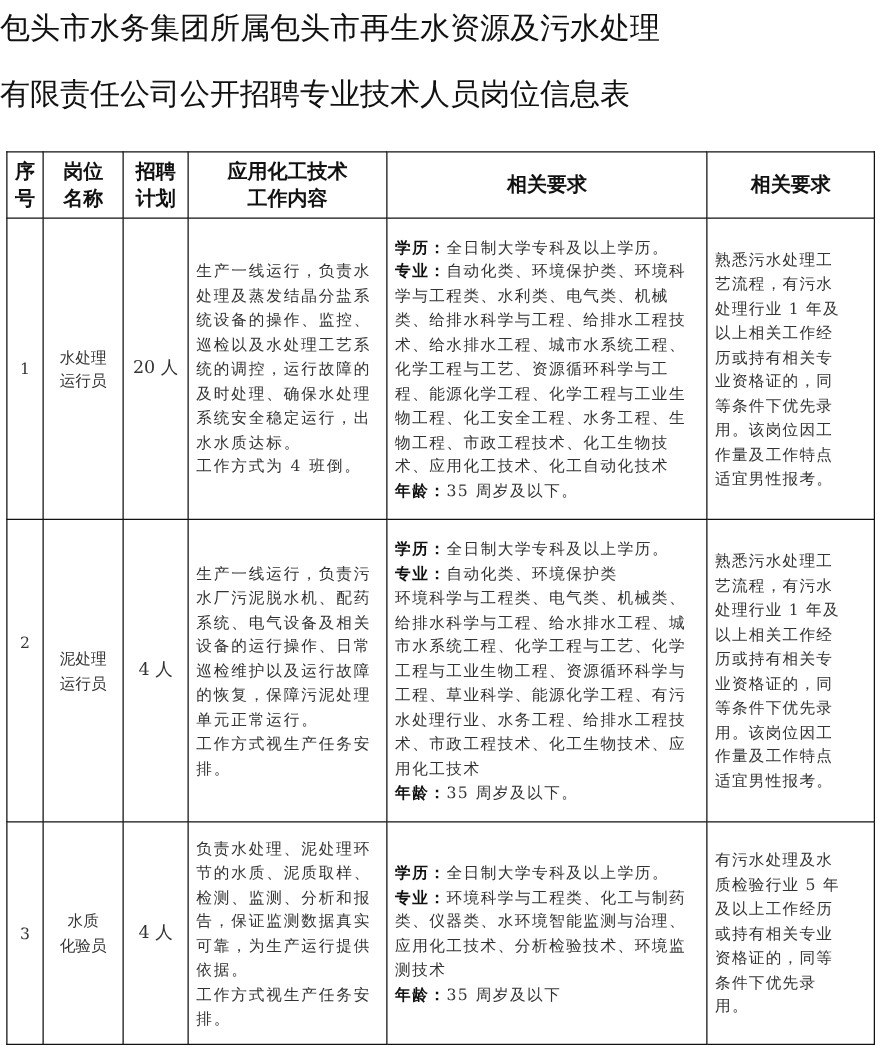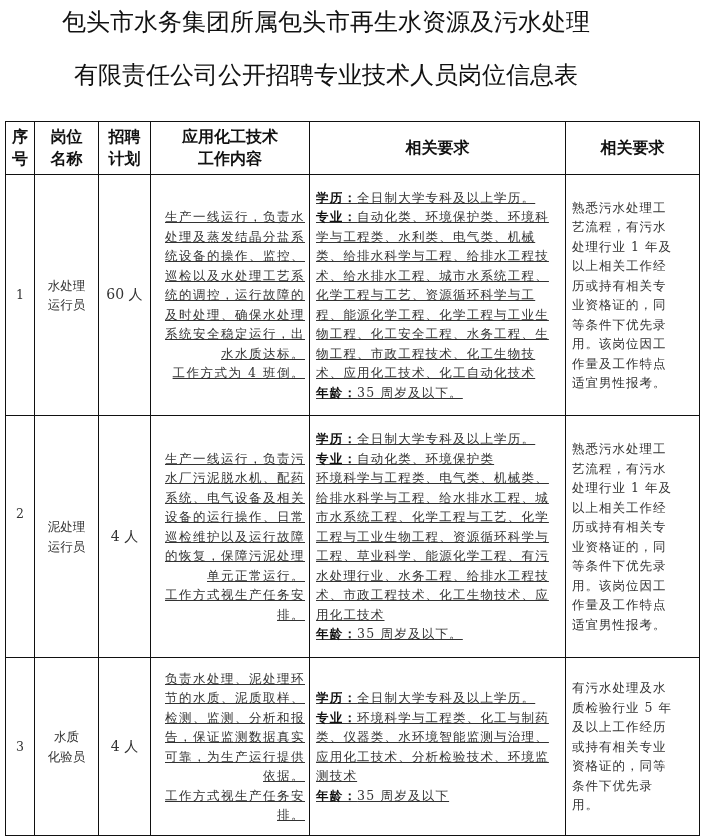--- a/index.html
+++ b/index.html
@@ -1,29 +1,29 @@
 <!DOCTYPE html>
 <html><head>
 <meta charset="utf-8">
 <style>
   html, body { margin:0; padding:0; background:#ffffff; }
   body { width:704px; height:837px; position:relative; overflow:hidden; color:#222; font-family:"DejaVu Serif", serif; }
-  .title { position:absolute; left:0; width:652px; text-align:center; font-family:"DejaVu Sans", sans-serif; font-size:24px; color:#111; letter-spacing:0px; }
+  .title { position:absolute; left:0; width:652px; text-align:left; font-family:"DejaVu Sans", sans-serif; font-size:24px; color:#111; letter-spacing:0px; }
   .t1 { top:6px; }
   .t2 { top:45px;margin-top:14px; }
   table { position:absolute; left:5px; top:121px; border-collapse:collapse; table-layout:fixed; }
   td, th { border:1.5px solid #111; padding:0; vertical-align:middle; }
   th { font-family:"DejaVu Serif", serif; font-weight:bold; font-size:16px; line-height:22px; text-align:center; color:#111; }
   td { font-size:12.5px; line-height:19.5px; color:#333; }
   .c-center { text-align:center; }
-  .cell-pad { padding:0 4px 0 6px;text-decoration:underline; }
+  .cell-pad { padding:0 4px 0 6px; }
   .para { display:block; }
   .b { font-weight:bold; color:#111; }
   .req { padding:0 22px 0 6px; letter-spacing:1px; }
-  .dut { letter-spacing:1.5px;text-align:right; }
+  .dut { letter-spacing:1.5px; }
   .qual { letter-spacing:1.2px; }
 </style>
 </head>
 <body>
 
 <div class="title t1">包头市水务集团所属包头市再生水资源及污水处理</div>
 <div class="title t2">有限责任公司公开招聘专业技术人员岗位信息表</div>
 
 <table>
   <colgroup>
@@ -57,21 +57,21 @@
     </tr>
   </thead>
   <tbody>
 
     <tr style="height:241px">
       <td class="c-center">1</td>
       <td class="c-center">
         <span class="para">水处理</span>
         <span class="para">运行员</span>
       </td>
-      <td class="c-center" style="font-size:14px">60 人</td>
+      <td class="c-center" style="font-size:14px">20 人</td>
       <td class="cell-pad dut">
         <span class="para">生产一线运行，负责水处理及蒸发结晶分盐系统设备的操作、监控、巡检以及水处理工艺系统的调控，运行故障的及时处理、确保水处理系统安全稳定运行，出水水质达标。</span>
         <span class="para">工作方式为 4 班倒。</span>
       </td>
       <td class="cell-pad qual" style="padding-top:0">
         <span class="para"><span class="b">学历：</span><span>全日制大学专科及以上学历。</span></span>
         <span class="para"><span class="b">专业：</span><span>自动化类、环境保护类、环境科学与工程类、水利类、电气类、机械类、给排水科学与工程、给排水工程技术、给水排水工程、城市水系统工程、化学工程与工艺、资源循环科学与工程、能源化学工程、化学工程与工业生物工程、化工安全工程、水务工程、生物工程、市政工程技术、化工生物技术、应用化工技术、化工自动化技术</span></span>
         <span class="para"><span class="b">年龄：</span><span>35 周岁及以下。</span></span>
       </td>
       <td class="req">熟悉污水处理工艺流程，有污水处理行业 1 年及以上相关工作经历或持有相关专业资格证的，同等条件下优先录用。该岗位因工作量及工作特点适宜男性报考。</td>

